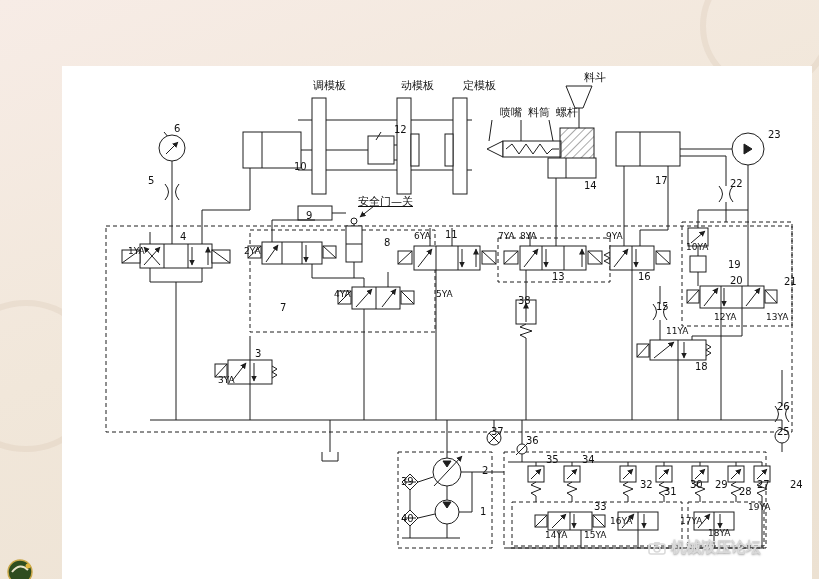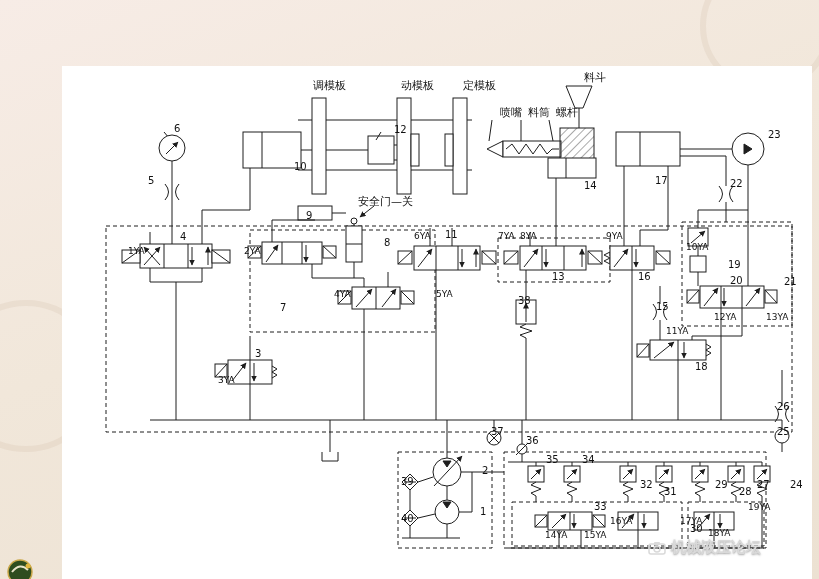--- a/index.html
+++ b/index.html
@@ -386,21 +386,21 @@
   </svg>
 
   <div id="labels">
       <div class="dlabel cn" style="left: 295px; top: 80px;">调模板</div>
       <div class="dlabel cn" style="left: 383px; top: 80px;">动模板</div>
       <div class="dlabel cn" style="left: 445px; top: 80px;">定模板</div>
       <div class="dlabel cn" style="left: 566px; top: 72px;">料斗</div>
       <div class="dlabel cn" style="left: 482px; top: 107px;">喷嘴</div>
       <div class="dlabel cn" style="left: 510px; top: 107px;">料筒</div>
       <div class="dlabel cn" style="left: 538px; top: 107px;">螺杆</div>
-      <div class="dlabel cn" style="left: 340px; top: 196px;">安全门—关</div>
+      <div class="dlabel cn" style="left: 340px; top: 196px; text-decoration: underline;">安全门—关</div>
       <div class="dlabel num" style="left: 156px; top: 124px;">6</div>
       <div class="dlabel num" style="left: 130px; top: 176px;">5</div>
       <div class="dlabel num" style="left: 276px; top: 162px;">10</div>
       <div class="dlabel num" style="left: 376px; top: 125px;">12</div>
       <div class="dlabel num" style="left: 288px; top: 211px;">9</div>
       <div class="dlabel num" style="left: 366px; top: 238px;">8</div>
       <div class="dlabel num" style="left: 162px; top: 232px;">4</div>
       <div class="dlabel num" style="left: 427px; top: 230px;">11</div>
       <div class="dlabel num" style="left: 262px; top: 303px;">7</div>
       <div class="dlabel num" style="left: 237px; top: 349px;">3</div>
@@ -422,21 +422,21 @@
       <div class="dlabel num" style="left: 759px; top: 427px;">25</div>
       <div class="dlabel num" style="left: 383px; top: 477px;">39</div>
       <div class="dlabel num" style="left: 383px; top: 514px;">40</div>
       <div class="dlabel num" style="left: 464px; top: 466px;">2</div>
       <div class="dlabel num" style="left: 462px; top: 507px;">1</div>
       <div class="dlabel num" style="left: 528px; top: 455px;">35</div>
       <div class="dlabel num" style="left: 564px; top: 455px;">34</div>
       <div class="dlabel num" style="left: 576px; top: 502px;">33</div>
       <div class="dlabel num" style="left: 622px; top: 480px;">32</div>
       <div class="dlabel num" style="left: 646px; top: 487px;">31</div>
-      <div class="dlabel num" style="left: 672px; top: 480px; margin-top: 44px;">30</div>
+      <div class="dlabel num" style="left: 672px; top: 480px;">30</div>
       <div class="dlabel num" style="left: 697px; top: 480px;">29</div>
       <div class="dlabel num" style="left: 721px; top: 487px;">28</div>
       <div class="dlabel num" style="left: 739px; top: 480px;">27</div>
       <div class="dlabel num" style="left: 772px; top: 480px;">24</div>
       <div class="dlabel ya" style="left: 110px; top: 247px;">1YA</div>
       <div class="dlabel ya" style="left: 226px; top: 247px;">2YA</div>
       <div class="dlabel ya" style="left: 316px; top: 290px;">4YA</div>
       <div class="dlabel ya" style="left: 418px; top: 290px;">5YA</div>
       <div class="dlabel ya" style="left: 396px; top: 232px;">6YA</div>
       <div class="dlabel ya" style="left: 480px; top: 232px;">7YA</div>

